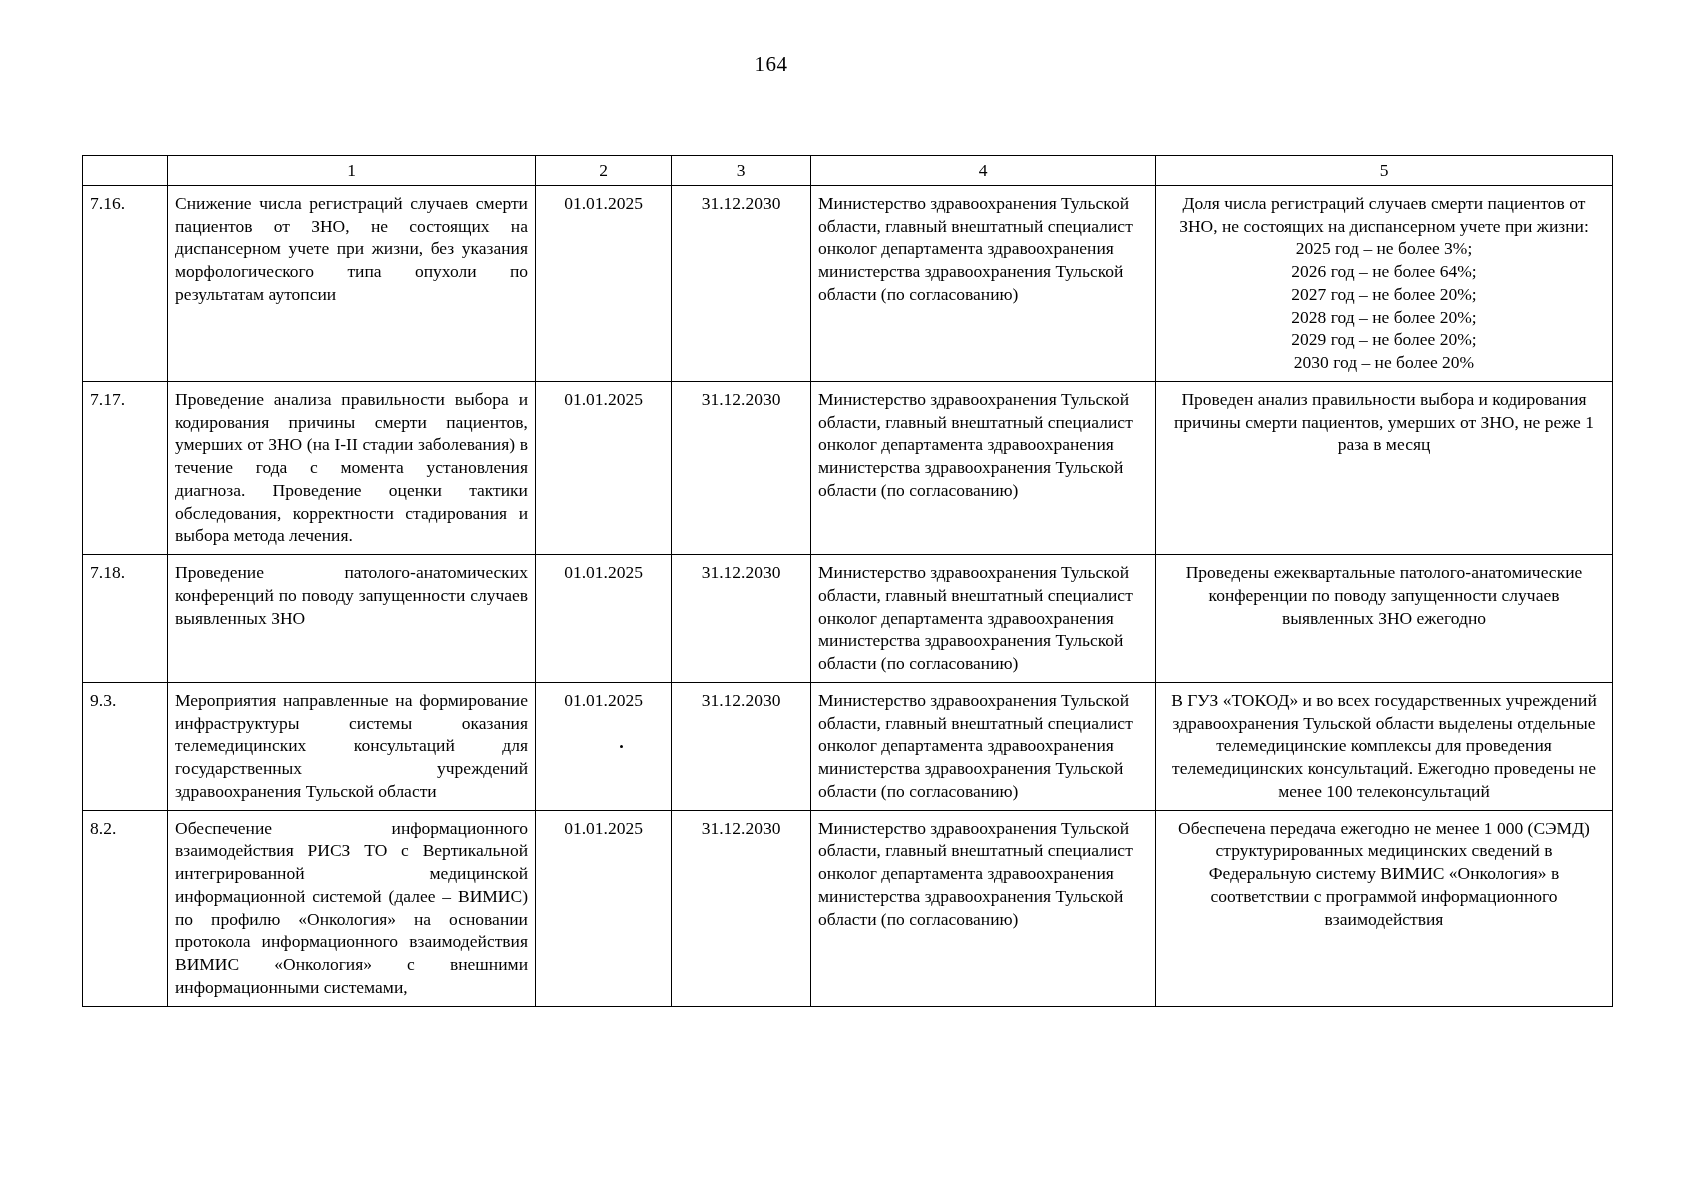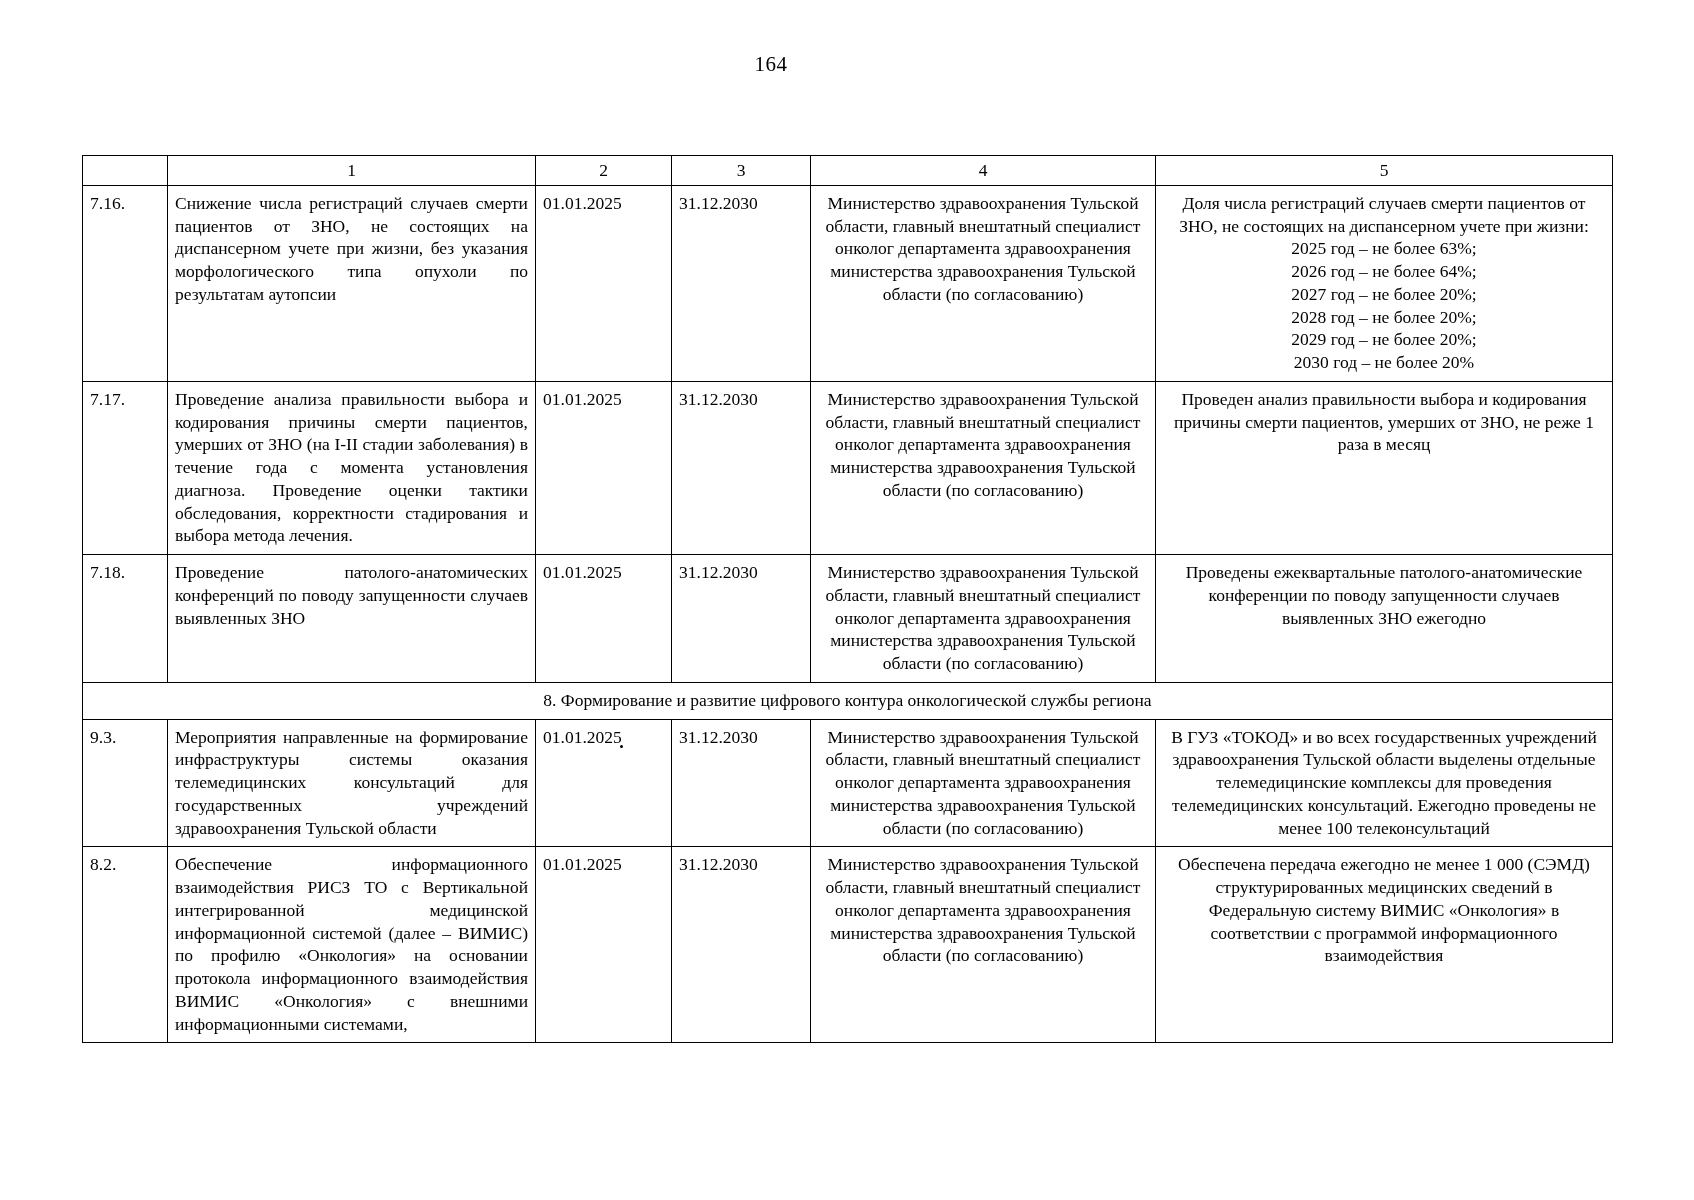--- a/index.html
+++ b/index.html
@@ -59,24 +59,24 @@
     text-align: left;
     padding-top: 8px;
   }
   td.name {
     text-align: justify;
     text-align-last: left;
     hyphens: manual;
     margin-left: 20px;
   }
   td.date {
+    text-align: center;
     padding-top: 8px;
   }
   td.resp {
-    text-align: center;
     padding-top: 8px;
   }
   td.result {
     text-align: center;
     padding-top: 8px;
   }
   td.section-title {
     text-align: center;
     padding-top: 4px;
     padding-bottom: 4px;
@@ -126,21 +126,21 @@
 
         <tr>
           <td class="num">7.16.</td>
           <td class="name">Снижение числа регистраций случаев смерти пациентов от ЗНО, не состоящих на диспансерном учете при жизни, без указания морфологического типа опухоли по результатам аутопсии</td>
           <td class="date">01.01.2025</td>
           <td class="date">31.12.2030</td>
           <td class="resp">Министерство здравоохранения Тульской области, главный внештатный специалист онколог департамента здравоохранения министерства здравоохранения Тульской области (по согласованию)</td>
           <td class="result">
             <div>Доля числа регистраций случаев смерти пациентов от ЗНО, не состоящих на диспансерном учете при жизни:</div>
             <div class="years">
-              <div>2025 год – не более 63%;</div>
+              <div>2025 год – не более 3%;</div>
               <div>2026 год – не более 64%;</div>
               <div>2027 год – не более 20%;</div>
               <div>2028 год – не более 20%;</div>
               <div>2029 год – не более 20%;</div>
               <div>2030 год – не более 20%</div>
             </div>
           </td>
         </tr>
 
         <tr>
@@ -154,23 +154,20 @@
 
         <tr>
           <td class="num">7.18.</td>
           <td class="name">Проведение патолого-анатомических конференций по поводу запущенности случаев выявленных ЗНО</td>
           <td class="date">01.01.2025</td>
           <td class="date">31.12.2030</td>
           <td class="resp">Министерство здравоохранения Тульской области, главный внештатный специалист онколог департамента здравоохранения министерства здравоохранения Тульской области (по согласованию)</td>
           <td class="result">Проведены ежеквартальные патолого-анатомические конференции по поводу запущенности случаев выявленных ЗНО ежегодно</td>
         </tr>
 
-        <tr>
-          <td class="section-title" colspan="6">8. Формирование и развитие цифрового контура онкологической службы региона</td>
-        </tr>
 
         <tr>
           <td class="num">9.3.</td>
           <td class="name">Мероприятия направленные на формирование инфраструктуры системы оказания телемедицинских консультаций для государственных учреждений здравоохранения Тульской области</td>
           <td class="date">01.01.2025</td>
           <td class="date">31.12.2030</td>
           <td class="resp">Министерство здравоохранения Тульской области, главный внештатный специалист онколог департамента здравоохранения министерства здравоохранения Тульской области (по согласованию)</td>
           <td class="result">В ГУЗ «ТОКОД» и во всех государственных учреждений здравоохранения Тульской области выделены отдельные телемедицинские комплексы для проведения телемедицинских консультаций. Ежегодно проведены не менее 100 телеконсультаций</td>
         </tr>
 

